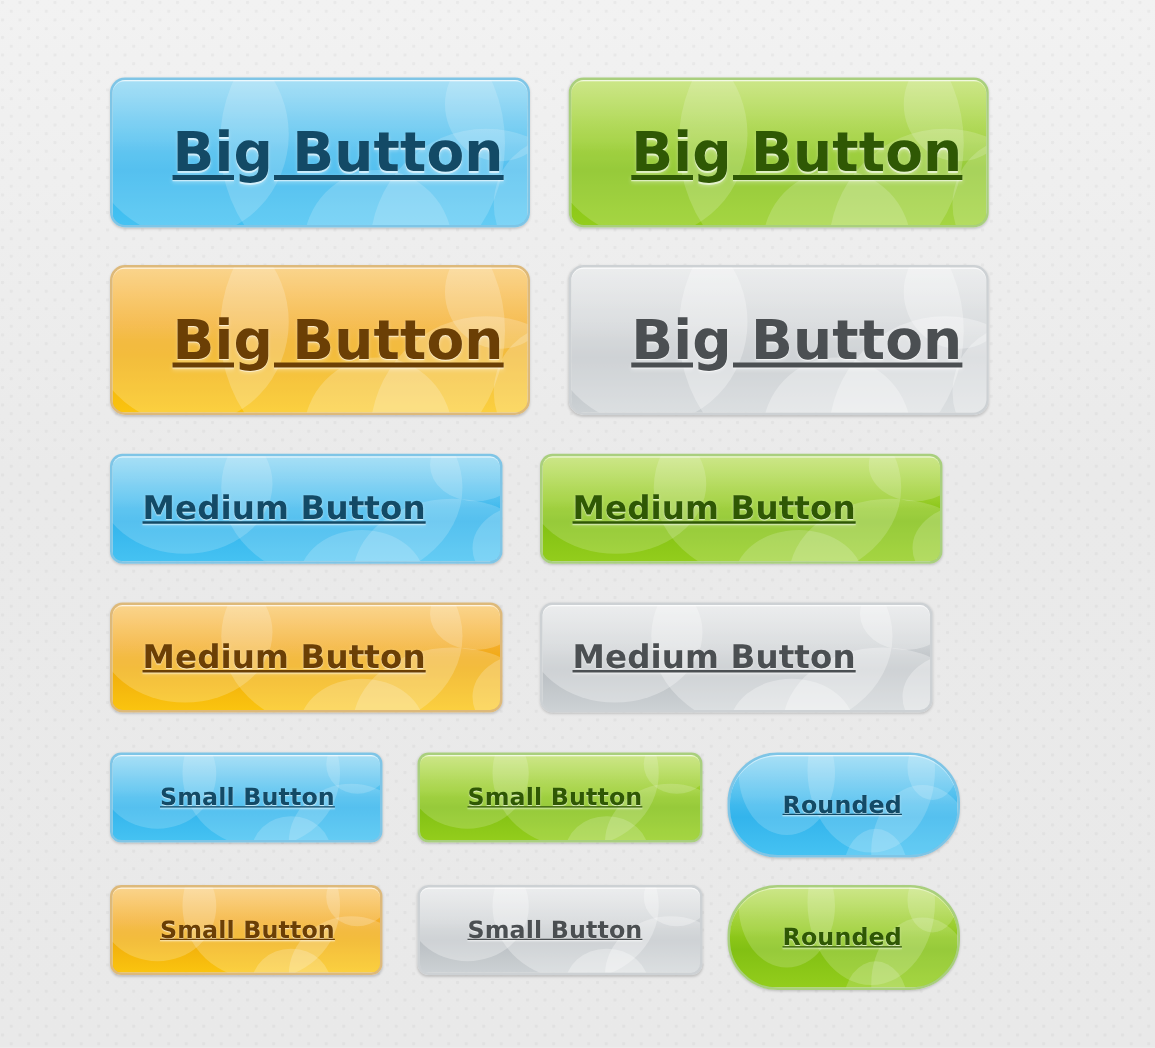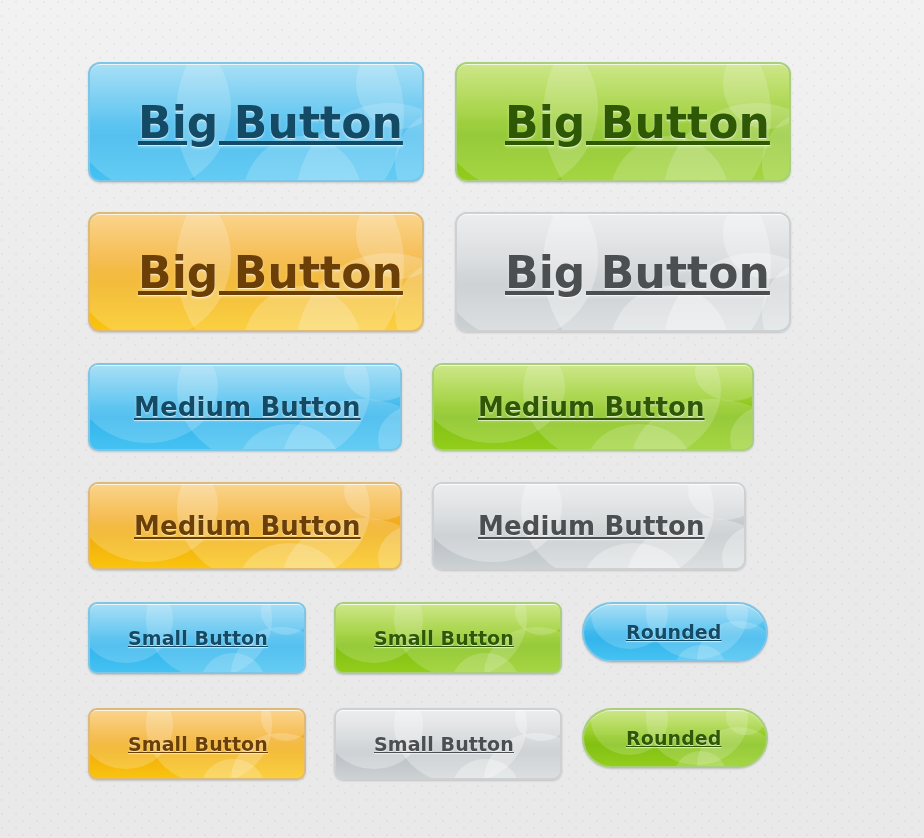--- a/index.html
+++ b/index.html
@@ -88,42 +88,42 @@
     padding-left: 48px;
     text-shadow: 0 1px 0 rgba(255,255,255,0.55), 0 2px 3px rgba(255,255,255,0.35);
   }
   .size-med {
     width: 314px;
     height: 88px;
     border-radius: 10px;
   }
   .size-med .label {
     font-size: 26px;
-    padding-left: 44px;
+    padding-left: 24px;
     text-shadow: 0 1px 0 rgba(255,255,255,0.55), 0 1px 3px rgba(255,255,255,0.35);
   }
   .size-med-wide {
     width: 322px;
   }
   .size-small {
     width: 218px;
     height: 72px;
     border-radius: 9px;
   }
   .size-small .label {
     font-size: 19px;
     padding-left: 38px;
     text-shadow: 0 1px 0 rgba(255,255,255,0.5), 0 1px 2px rgba(255,255,255,0.35);
   }
   .size-small-wide {
     width: 228px;
   }
   .size-round {
     width: 186px;
-    height: 60px;
+    height: 84px;
     border-radius: 40px;
   }
   .size-round .label {
     font-size: 19px;
     padding-left: 42px;
     text-shadow: 0 1px 0 rgba(255,255,255,0.5), 0 1px 2px rgba(255,255,255,0.35);
   }
 
   
   .c-blue {

